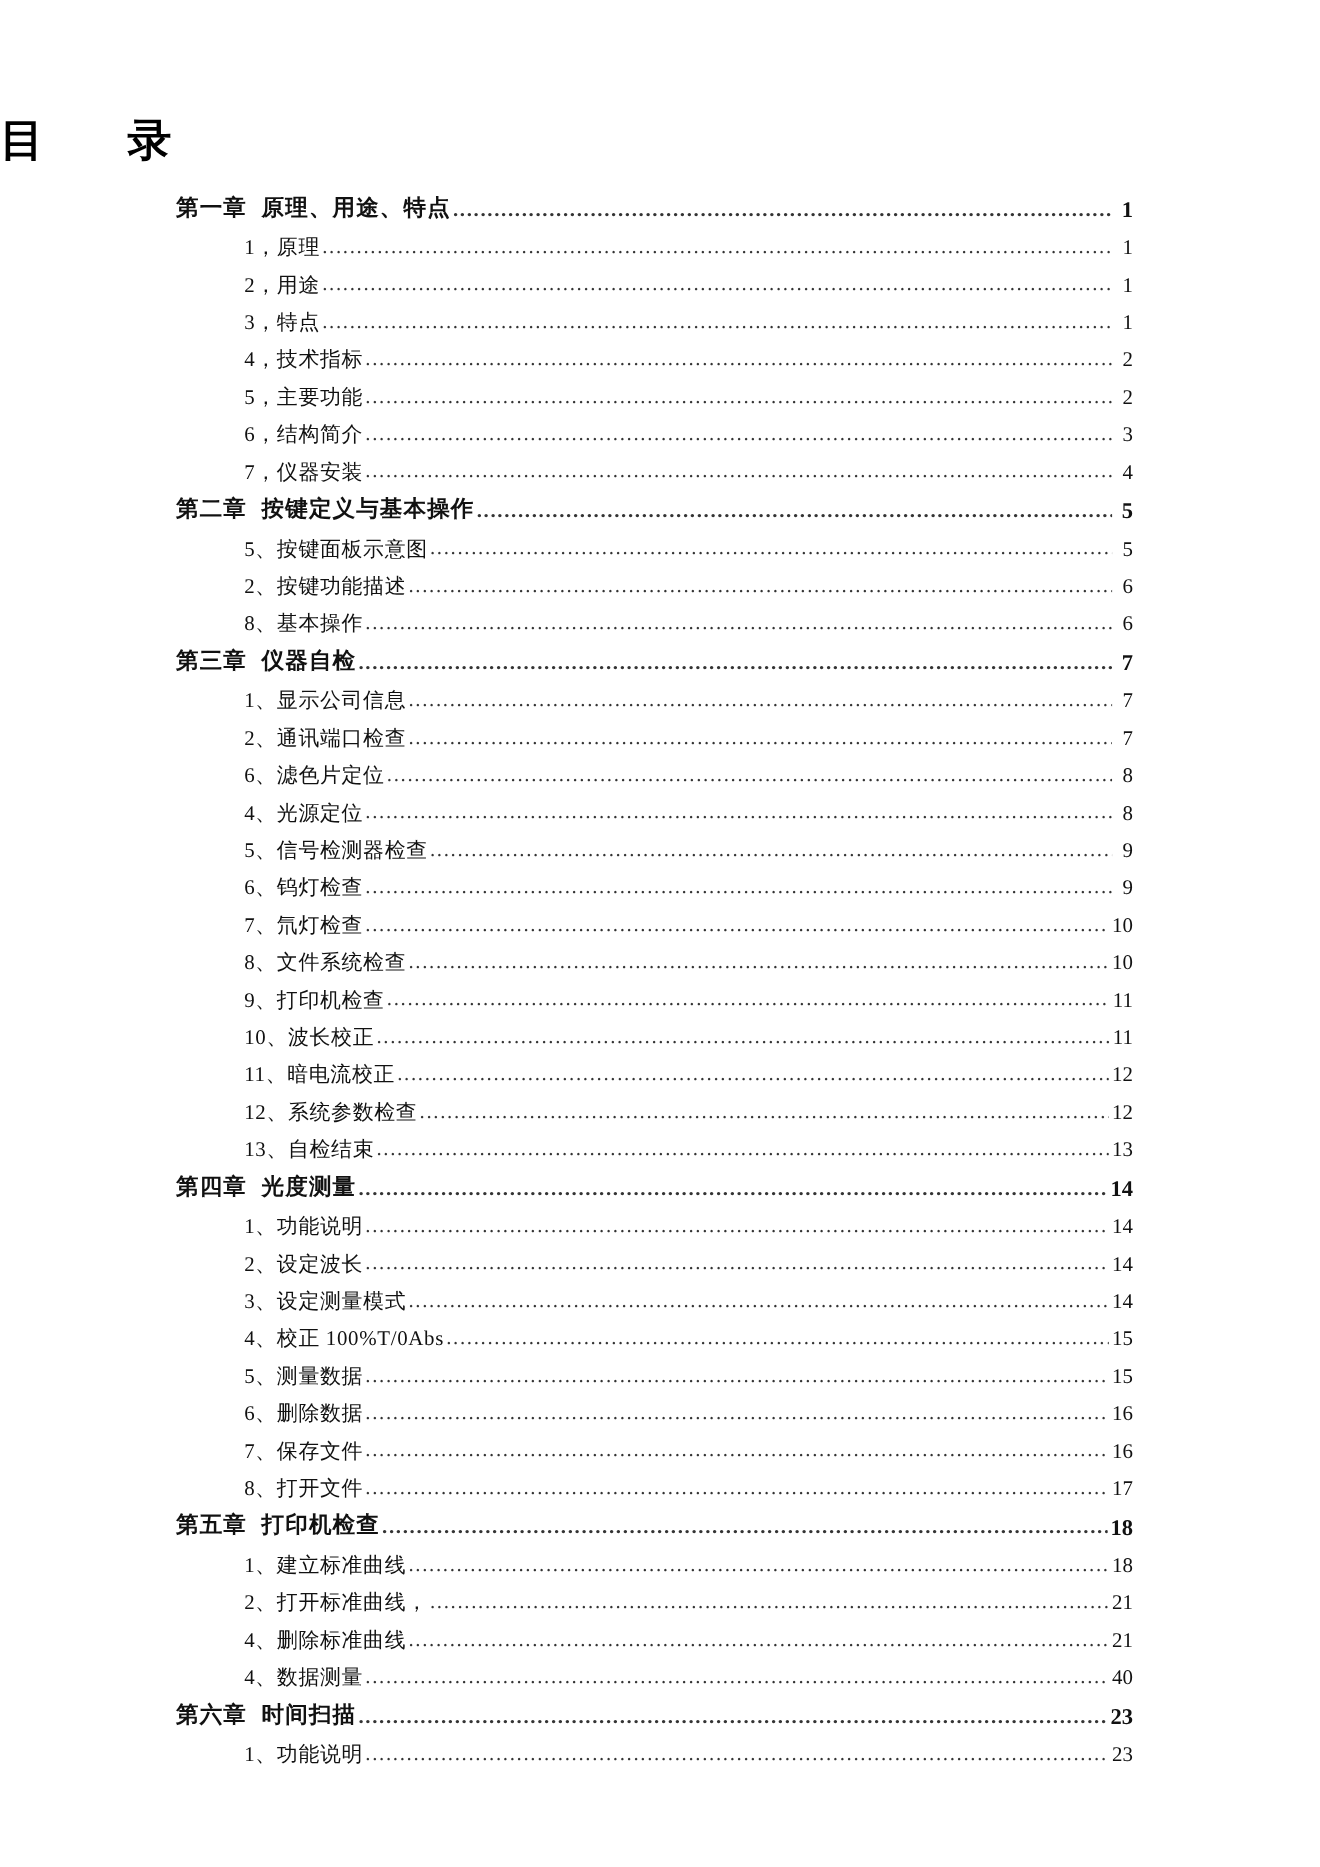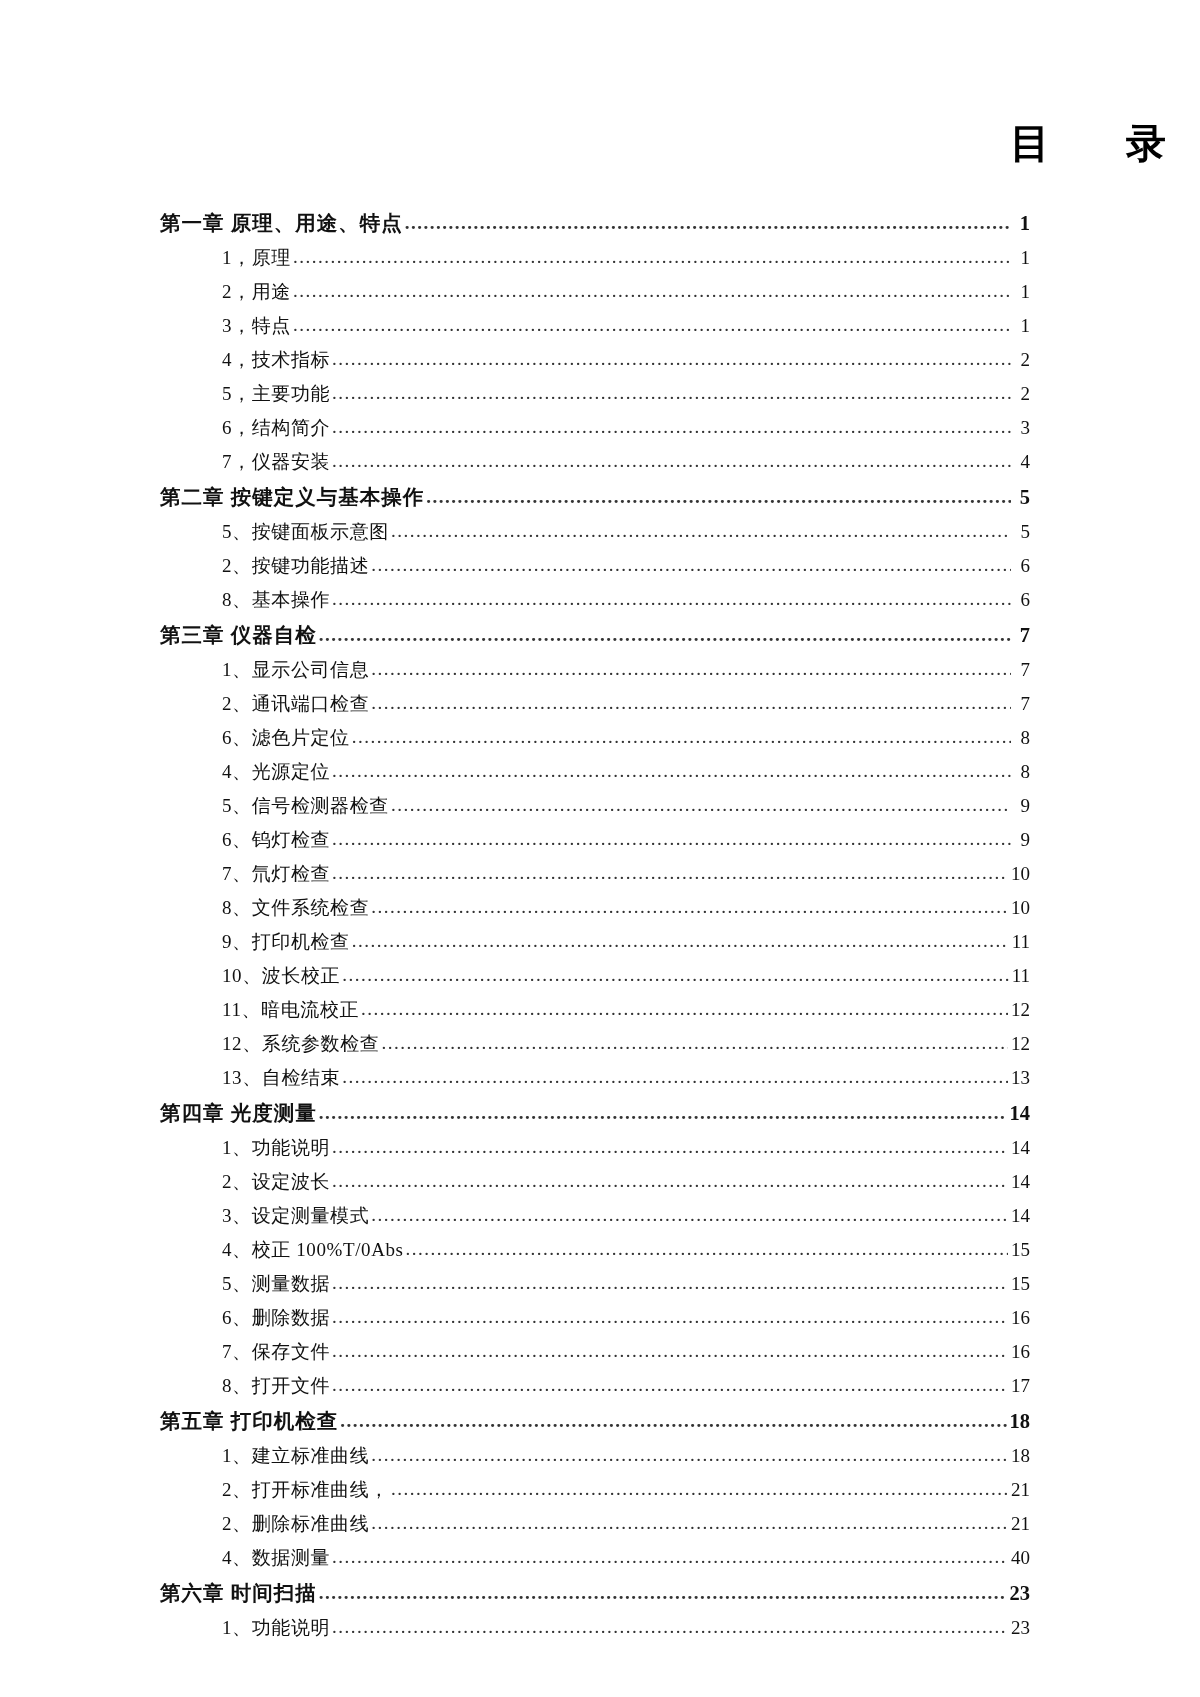--- a/index.html
+++ b/index.html
@@ -16,26 +16,26 @@
     overflow: hidden;
   }
   .page {
     width: 1200px;
     height: 1697px;
     position: relative;
     box-sizing: border-box;
     padding: 0;
   }
   .doc-title {
-    text-align: right;
+    text-align: left;
     font-family: "Liberation Serif", serif;
     font-weight: bold;
     font-size: 40px;
     letter-spacing: 18px;
-    margin: 16px;
+    margin: 0;
     padding-top: 100px;
     padding-bottom: 10px;
     color: #000;
   }
   .toc {
     margin: 0;
     padding: 0 170px 0 160px;
     list-style: none;
   }
   .toc-entry {
@@ -68,21 +68,21 @@
     min-width: 16px;
   }
   
   .lvl1 {
     font-weight: bold;
     font-family: "Liberation Serif", serif;
     padding-left: 0px;
     font-size: 20.5px;
     height: 36px;
   }
-  .lvl1 .label { letter-spacing: 1px; }
+  .lvl1 .label { letter-spacing: 1px; font-family: Liberation Mono, monospace; }
   
   .lvl2 {
     padding-left: 62px;
     font-size: 19px;
     align-items: flex-end;
   }
   .lvl2 .label { letter-spacing: 0.6px; }
   .footer {
     position: absolute;
     bottom: 0;
@@ -287,21 +287,21 @@
         <span class="label">1、建立标准曲线</span>
         <span class="dots">........................................................................................................................................................................................................</span>
         <span class="page-no">18</span>
       </li>
       <li class="toc-entry lvl2">
         <span class="label">2、打开标准曲线，</span>
         <span class="dots">........................................................................................................................................................................................................</span>
         <span class="page-no">21</span>
       </li>
       <li class="toc-entry lvl2">
-        <span class="label">2、删除标准曲线</span>
+        <span class="label">4、删除标准曲线</span>
         <span class="dots">........................................................................................................................................................................................................</span>
         <span class="page-no">21</span>
       </li>
       <li class="toc-entry lvl2">
         <span class="label">4、数据测量</span>
         <span class="dots">........................................................................................................................................................................................................</span>
         <span class="page-no">40</span>
       </li>
       <li class="toc-entry lvl1">
         <span class="label">第六章  时间扫描</span>

